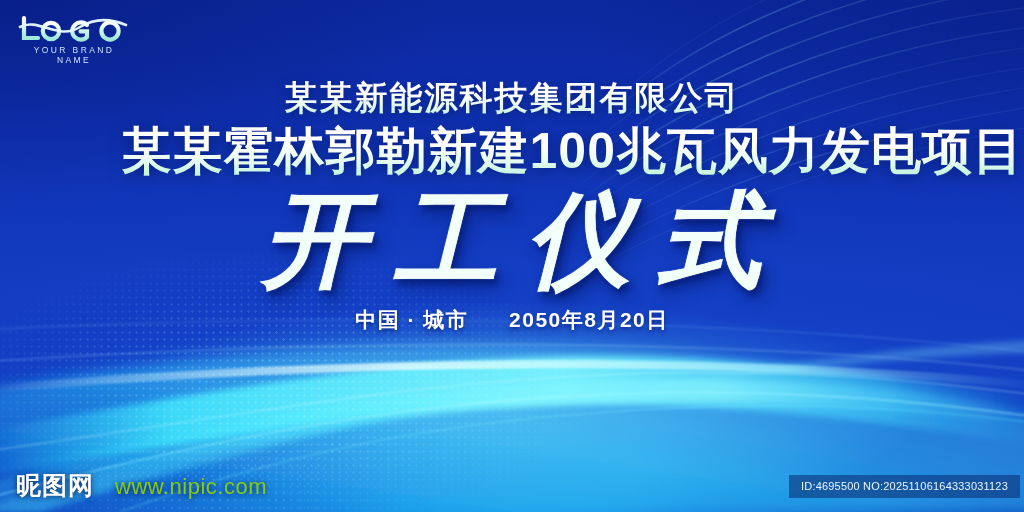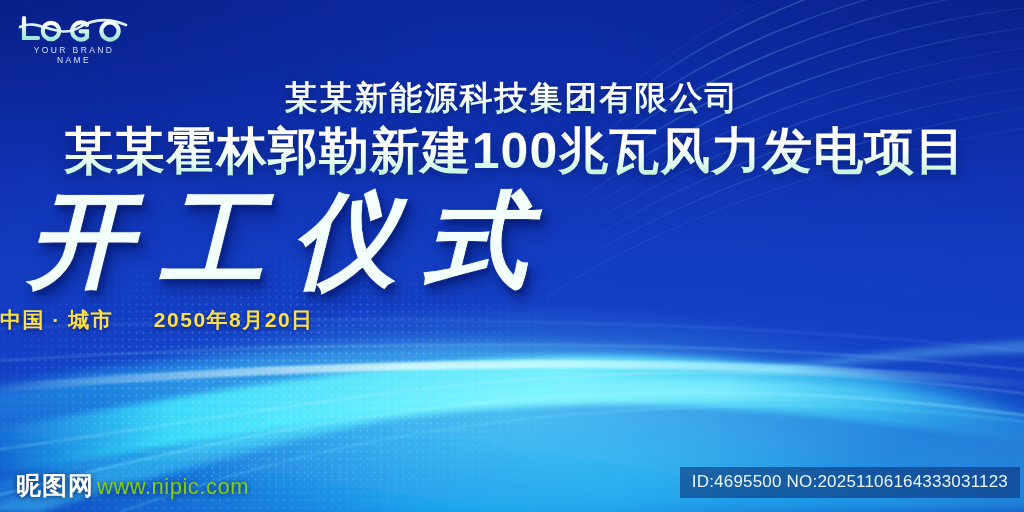--- a/index.html
+++ b/index.html
@@ -60,59 +60,59 @@
 
   
   .company{
     position:absolute;left:0;right:0;top:76px;text-align:center;
     font-size:33px;font-weight:700;letter-spacing:2px;
     background:linear-gradient(180deg,#ffffff 0%,#ffffff 42%,#dff7ee 72%,#b6f0d8 100%);
     -webkit-background-clip:text;background-clip:text;color:transparent;
     filter:drop-shadow(0 2px 5px rgba(0,20,90,.55));
   }
   .headline{
-    position:absolute;left:0;right:0;top:118px;text-align:center;
+    position:absolute;left:0;right:0;top:118px;text-align:right;
     font-size:50px;font-weight:800;letter-spacing:1px;white-space:nowrap;
     background:linear-gradient(180deg,#ffffff 0%,#ffffff 40%,#e4fbf0 66%,#a9efd2 100%);
     -webkit-background-clip:text;background-clip:text;color:transparent;
     filter:drop-shadow(0 3px 7px rgba(0,18,85,.6));
     margin-left:6px;
   }
 
   .calli{
-    position:absolute;left:0;right:0;top:186px;
+    position:absolute;left:0;right:0;top:186px;text-align:center;
     font-family:"Liberation Serif","DejaVu Serif",serif;
     font-size:104px;font-weight:700;line-height:1.05;
     letter-spacing:28px;text-indent:28px;
     font-style:italic;
     color:#f2fffb;
     text-shadow:
        0 0 1px rgba(255,255,255,.9),
        3px 5px 6px rgba(4,24,110,.75),
        6px 10px 16px rgba(4,20,95,.45);
   }
 
   .datebar{
-    position:absolute;left:0;right:0;top:306px;
-    font-size:21px;font-weight:700;color:#fde047;letter-spacing:1.5px;
+    position:absolute;left:0;right:0;top:306px;text-align:center;
+    font-size:21px;font-weight:700;color:#ffffff;letter-spacing:1.5px;
     text-shadow:0 2px 5px rgba(3,20,95,.7);
   }
   .datebar .sep{display:inline-block;width:26px;}
 
   
   .wm{
-    position:absolute;left:16px;bottom:10px;display:flex;align-items:baseline;gap:3px;
+    position:absolute;left:16px;bottom:10px;display:flex;align-items:baseline;gap:21px;
     filter:drop-shadow(0 1px 3px rgba(0,15,70,.8));
   }
   .wm-cn{font-size:25px;font-weight:700;color:#ffffff;letter-spacing:1px;}
   .wm-url{font-size:22px;color:#84cc16;letter-spacing:.5px;}
   .idbadge{
     position:absolute;right:4px;bottom:14px;
     background:rgba(10,40,110,.55);
-    color:#eaf4ff;font-size:17px;letter-spacing:.2px;
+    color:#eaf4ff;font-size:11px;letter-spacing:.2px;
     padding:5px 12px 6px 12px;white-space:nowrap;text-align:right;
   }
 </style>
 </head>
 <body>
 
 <div id="stage">
 
   <div class="layer bg-base"></div>
   <div class="layer bg-topdark"></div>

